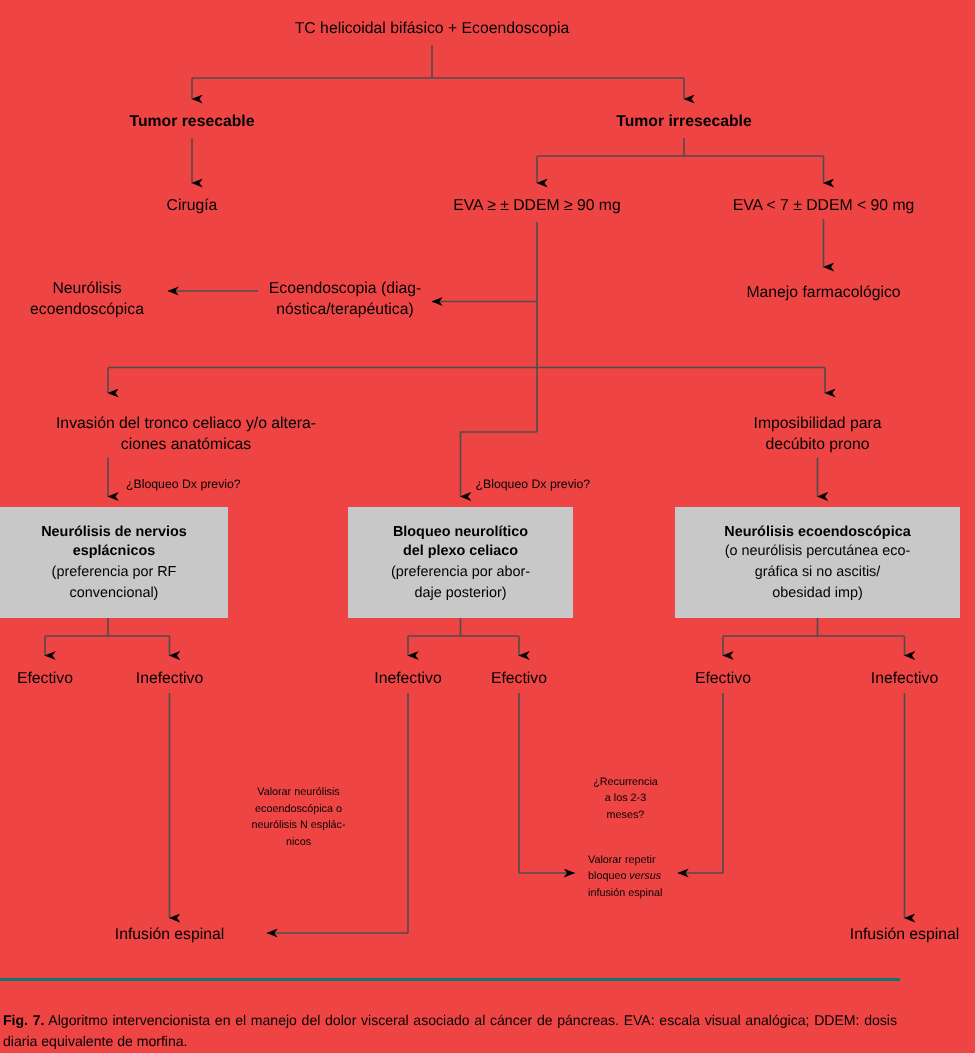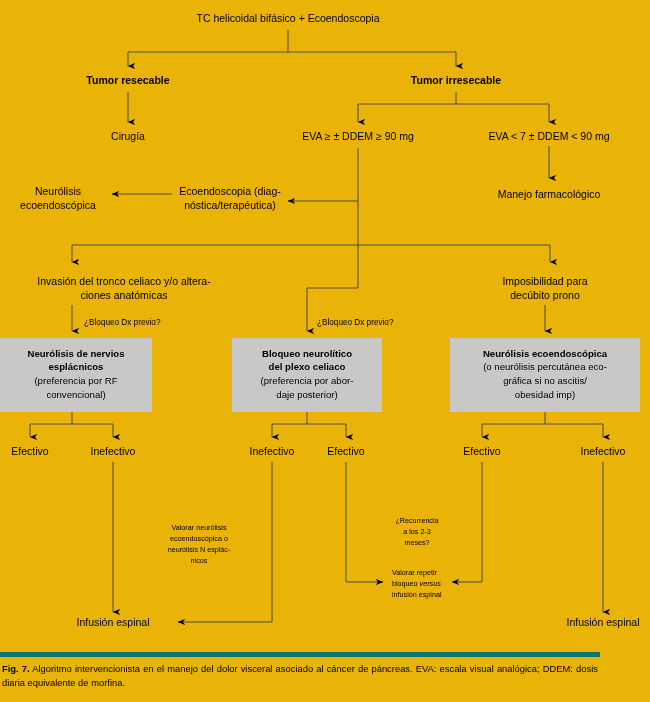--- a/index.html
+++ b/index.html
@@ -2,36 +2,36 @@
 <html><head>
 <meta charset="utf-8">
 <style>
   html,body{margin:0;padding:0;background:#ffffff;}
   body{
     width:650px;height:702px;
     font-family:"Liberation Sans","DejaVu Sans",sans-serif;
     color:#000;
     -webkit-font-smoothing:antialiased;
   }
-  #figure{position:relative;width:650px;height:702px;overflow:hidden;background:#eab308;}
+  #figure{position:relative;width:650px;height:702px;overflow:hidden;background:#ef4444;}
   #flow{position:absolute;left:0;top:0;width:650px;height:645px;}
   .nd{font-size:10.5px;fill:#000;}
   .nd-sm{font-size:8.2px;fill:#000;}
   .nd-xs{font-size:7.2px;fill:#000;}
   .bold{font-weight:bold;}
   .ital{font-style:italic;}
   .boxtxt{font-size:9.6px;fill:#000;}
   .boxtxt.b{font-weight:bold;}
   .lnk{stroke:#4d4d4d;stroke-width:1.05;fill:none;}
   .grayblock{fill:#c8c8c8;stroke:none;}
   .arrowhead{fill:#000;}
   #caption{
     position:absolute;left:0;top:652px;width:600px;
-    border-top:5px solid #0f766e;
-    padding-top:5px;
+    border-top:2px solid #0f766e;
+    padding-top:19px;
     font-size:9.4px;line-height:1.45;
     text-align:justify;
   }
   #caption .figlabel{font-weight:bold;}
   #caption p{margin:0;padding:0 2px 0 2px;}
 </style>
 </head>
 <body>
 
 <div id="figure">

